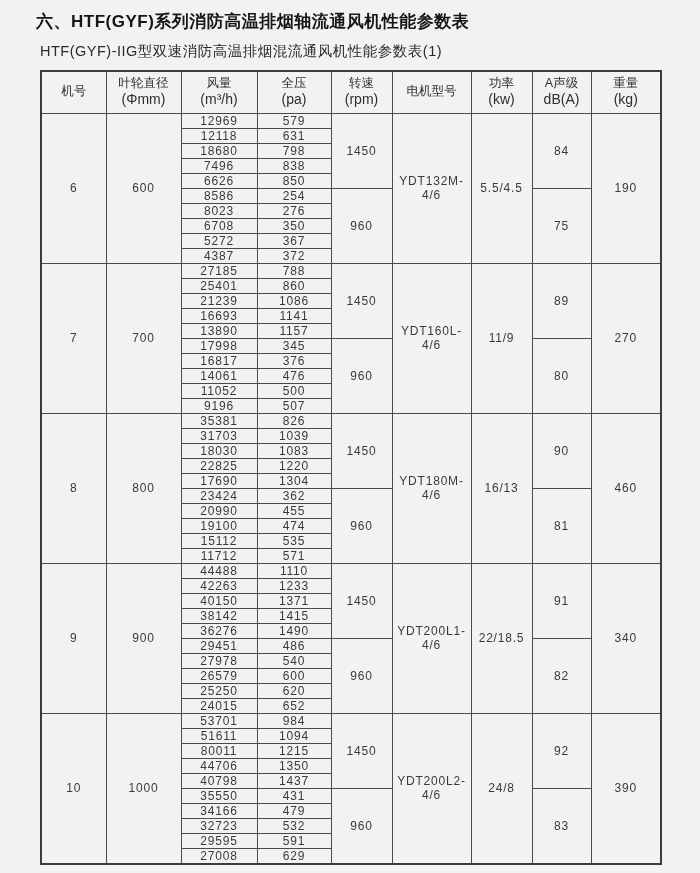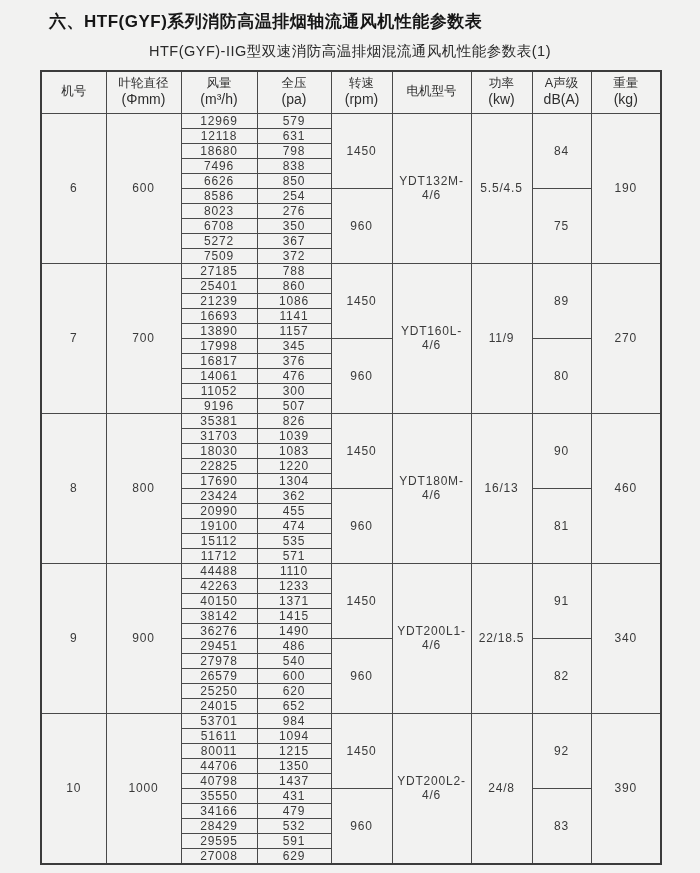--- a/index.html
+++ b/index.html
@@ -1,25 +1,25 @@
 <!DOCTYPE html>
 <html><head>
 <meta charset="utf-8">
 <style>
   * { margin:0; padding:0; box-sizing:border-box; }
   body { background:#e8e8e8; font-family:"Liberation Sans","DejaVu Sans",sans-serif; }
   .page {
     width:700px; height:873px; background:#f2f2f1; position:relative; overflow:hidden;
   }
   .title {
-    position:absolute; left:49px; top:10px;
+    position:absolute; left:36px; top:10px;
     font-size:17px; font-weight:bold; color:#161616; letter-spacing:0.5px;
   }
   .subtitle {
-    position:absolute; left:40px; top:42px; width:620px; text-align:center;
+    position:absolute; left:40px; top:42px; width:620px; 
     font-size:14.5px; color:#2b2b2b; letter-spacing:0.5px;
   }
   table.spec-table {
     position:absolute; left:40px; top:70px; width:620px;
     border-collapse:collapse; table-layout:fixed;
     border:2px solid #3c3c3c;
   }
   .spec-table col.c1{width:65px}.spec-table col.c2{width:75px}
   .spec-table col.c3{width:76px}.spec-table col.c4{width:74px}
   .spec-table col.c5{width:61px}.spec-table col.c6{width:79px}
@@ -135,21 +135,21 @@
         </tr>
         <tr>
           <td>6708</td>
           <td>350</td>
         </tr>
         <tr>
           <td>5272</td>
           <td>367</td>
         </tr>
         <tr>
-          <td>7509</td>
+          <td>4387</td>
           <td>372</td>
         </tr>
         <tr>
           <td rowspan="10">7</td>
           <td rowspan="10">700</td>
           <td>27185</td>
           <td>788</td>
           <td rowspan="5">1450</td>
           <td rowspan="10">YDT160L-4/6</td>
           <td rowspan="10">11/9</td>
@@ -181,21 +181,21 @@
         <tr>
           <td>16817</td>
           <td>376</td>
         </tr>
         <tr>
           <td>14061</td>
           <td>476</td>
         </tr>
         <tr>
           <td>11052</td>
-          <td>300</td>
+          <td>500</td>
         </tr>
         <tr>
           <td>9196</td>
           <td>507</td>
         </tr>
         <tr>
           <td rowspan="10">8</td>
           <td rowspan="10">800</td>
           <td>35381</td>
           <td>826</td>
@@ -323,21 +323,21 @@
           <td>35550</td>
           <td>431</td>
           <td rowspan="5">960</td>
           <td rowspan="5">83</td>
         </tr>
         <tr>
           <td>34166</td>
           <td>479</td>
         </tr>
         <tr>
-          <td>28429</td>
+          <td>32723</td>
           <td>532</td>
         </tr>
         <tr>
           <td>29595</td>
           <td>591</td>
         </tr>
         <tr>
           <td>27008</td>
           <td>629</td>
         </tr>

